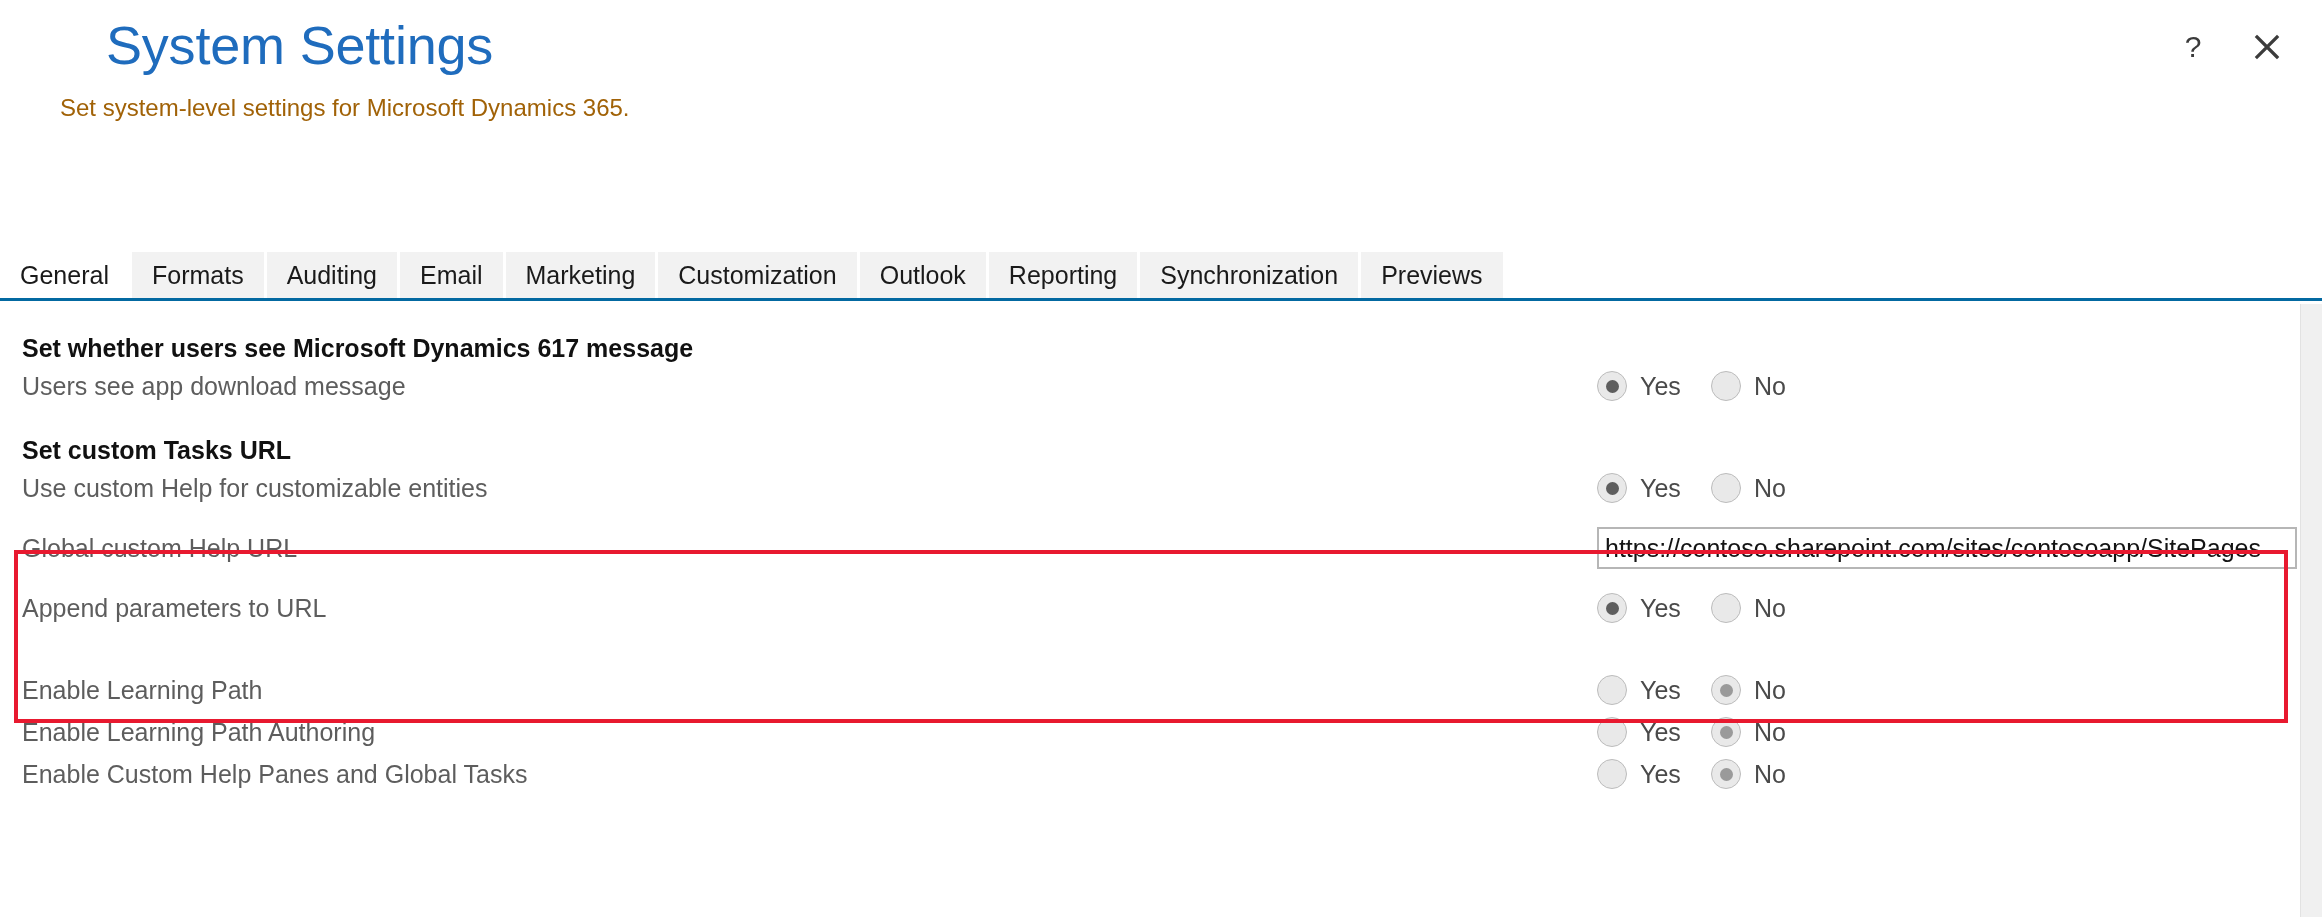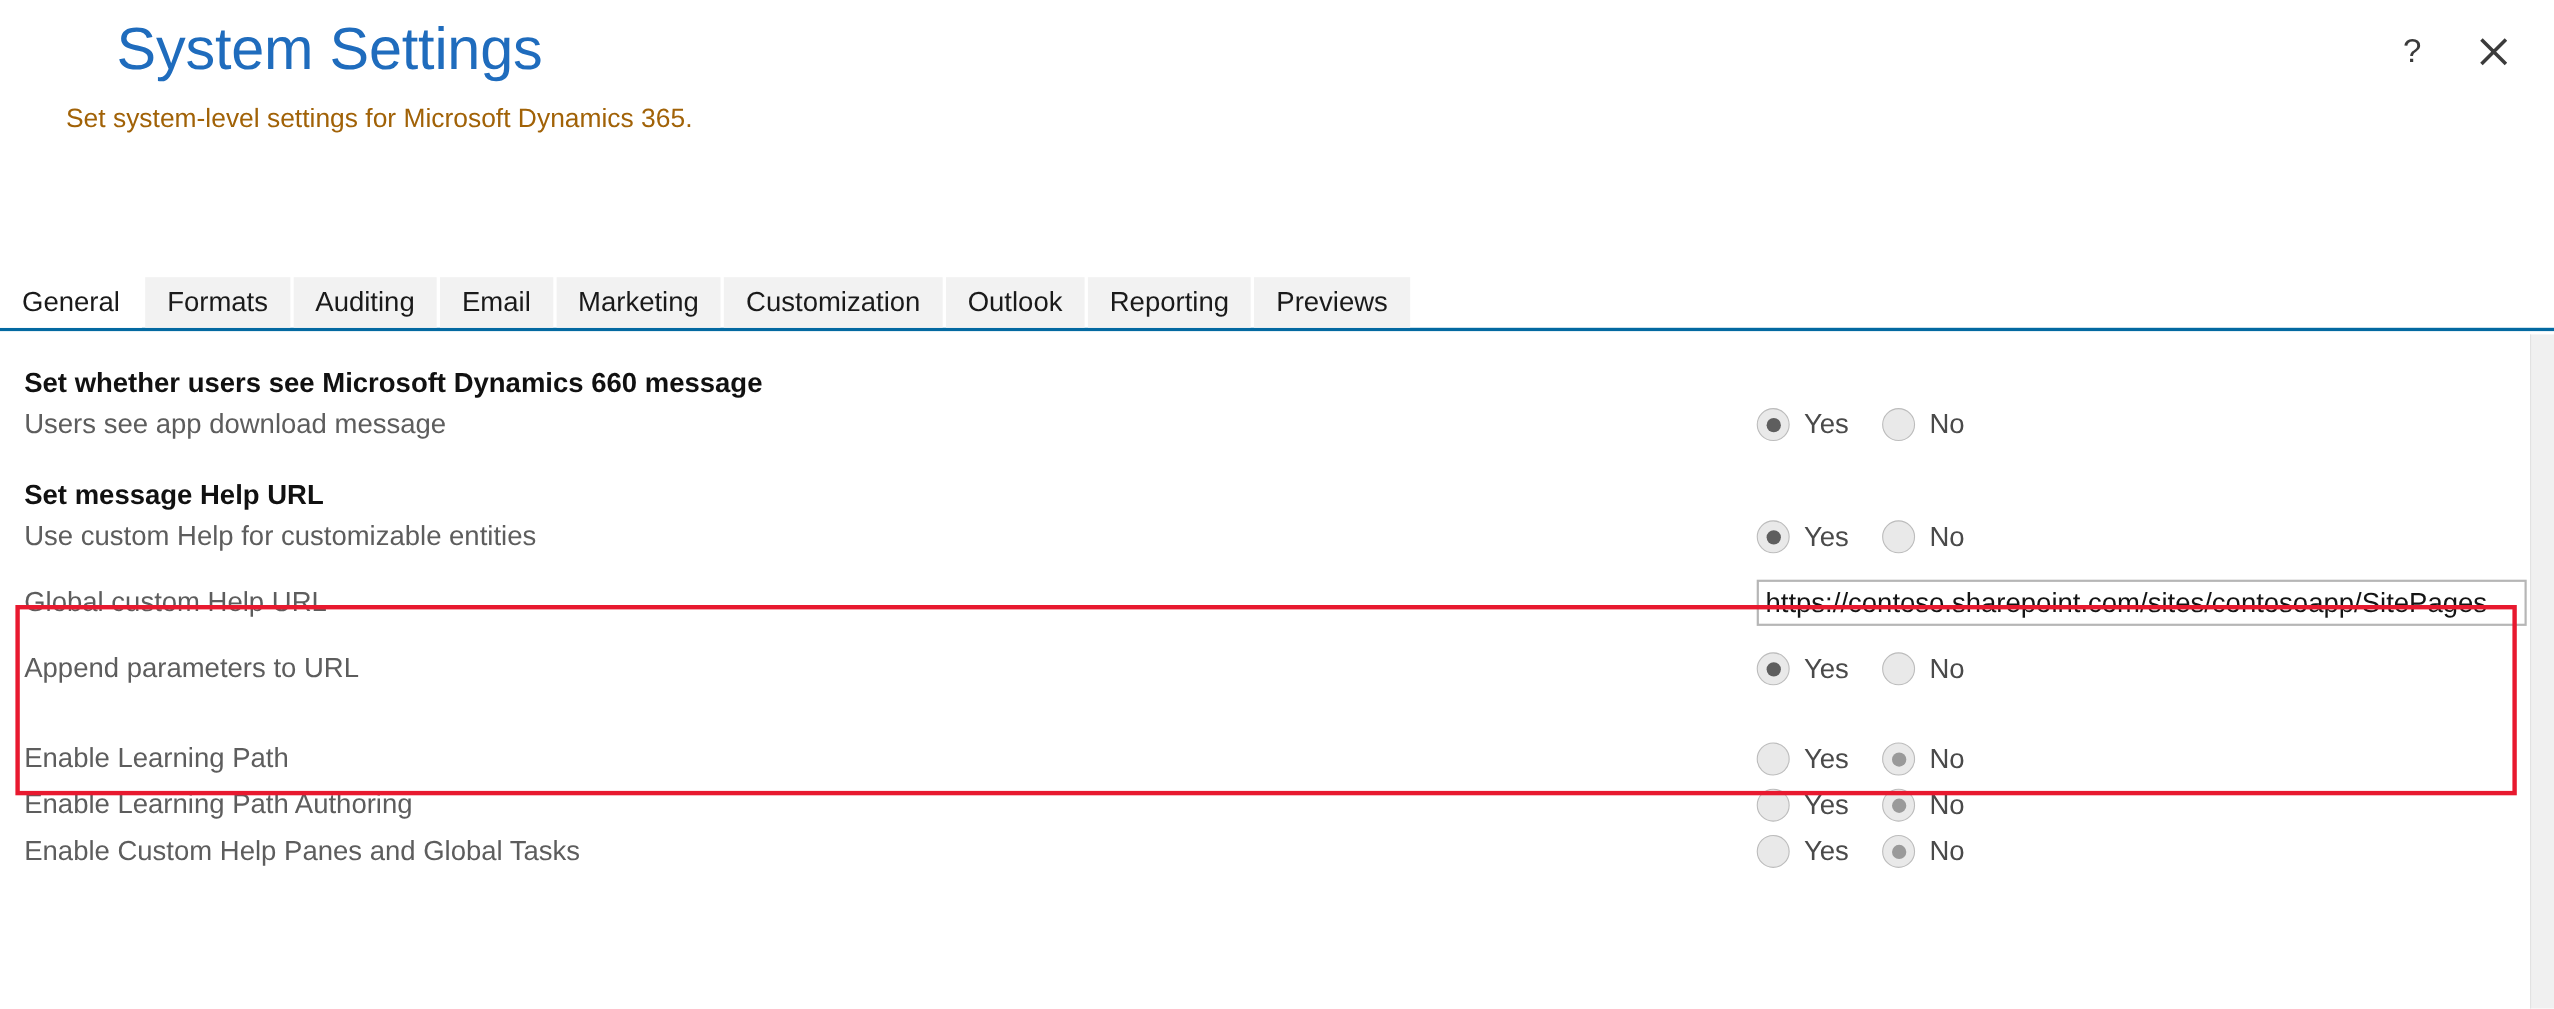--- a/index.html
+++ b/index.html
@@ -255,46 +255,47 @@
 
   <div class="tabstrip" id="tabstrip">
       <button class="tab active">General</button>
       <button class="tab">Formats</button>
       <button class="tab">Auditing</button>
       <button class="tab">Email</button>
       <button class="tab">Marketing</button>
       <button class="tab">Customization</button>
       <button class="tab">Outlook</button>
       <button class="tab">Reporting</button>
+      <button class="tab">Synchronization</button>
       <button class="tab">Previews</button>
     </div>
 
   <div class="content" id="content">
 
-    <div class="section-heading" style="top:30px;">Set whether users see Microsoft Dynamics 660 message</div>
+    <div class="section-heading" style="top:30px;">Set whether users see Microsoft Dynamics 617 message</div>
 
     <div class="setting-row" style="top:51px;">
       <div class="setting-label">Users see app download message</div>
       <div class="radio-group">
         <div class="radio-option checked">
           <span class="radio-mark">
               <span class="dot"></span>
             </span>
           <span class="radio-text">Yes</span>
         </div>
         <div class="radio-option">
           <span class="radio-mark">
               <span class="dot"></span>
             </span>
           <span class="radio-text">No</span>
         </div>
       </div>
     </div>
 
-    <div class="section-heading" style="top:132px;">Set message Help URL</div>
+    <div class="section-heading" style="top:132px;">Set custom Tasks URL</div>
 
     <div class="setting-row" style="top:153px;">
       <div class="setting-label">Use custom Help for customizable entities</div>
       <div class="radio-group">
         <div class="radio-option checked">
           <span class="radio-mark">
               <span class="dot"></span>
             </span>
           <span class="radio-text">Yes</span>
         </div>

